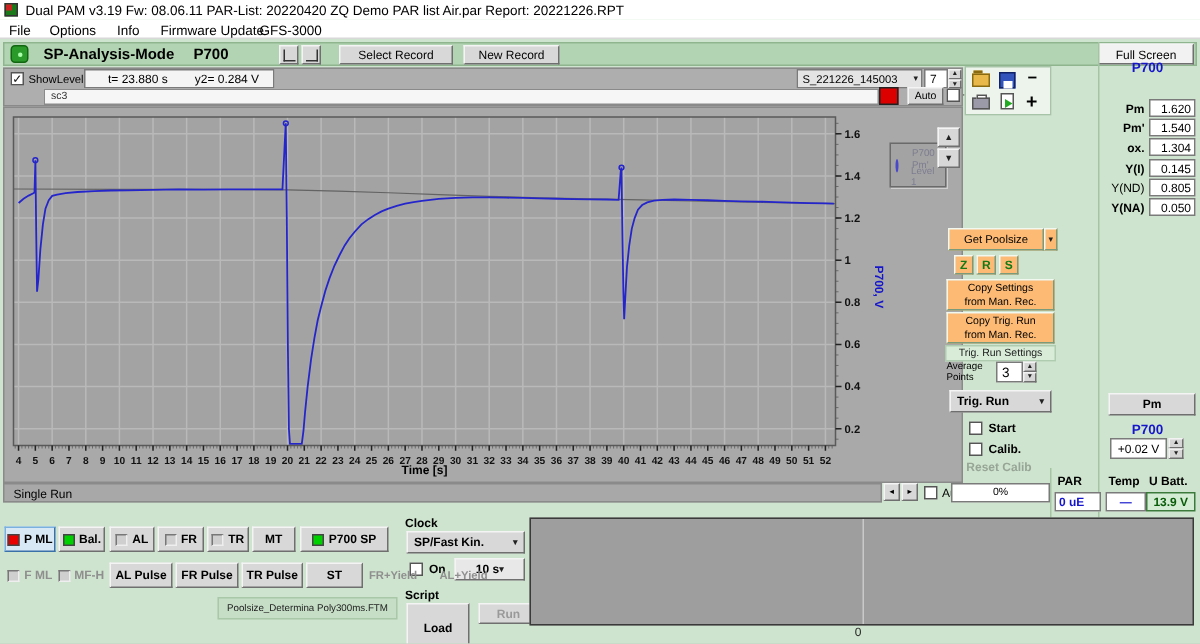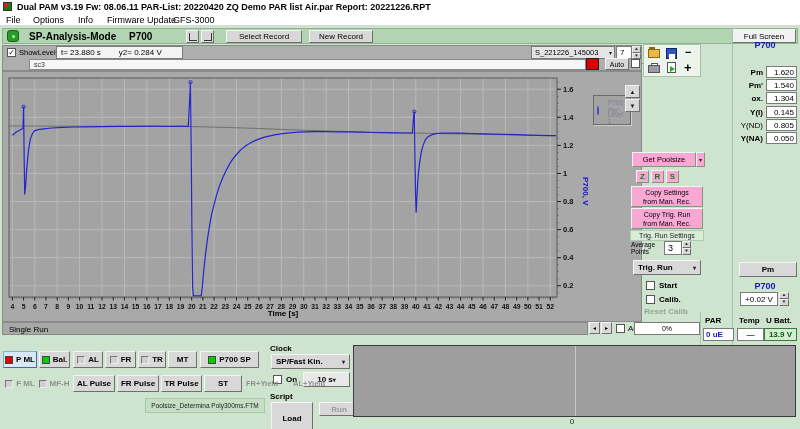--- a/index.html
+++ b/index.html
@@ -1,20 +1,20 @@
 <!DOCTYPE html>
 <html><head>
 <meta charset="utf-8">
 <style>
   html,body{margin:0;padding:0}
   #app{width:800px;height:429px;position:relative;background:#cee4ce;font-family:"Liberation Sans",sans-serif;overflow:hidden;outline:1px solid #7f9f7f}
   .abs{position:absolute;box-sizing:border-box}
   .txt{font-size:8px;color:#000;white-space:nowrap}
   .btn{background:#d8d8d8;border:1px solid;border-color:#f4f4f4 #6f6f6f #6f6f6f #f4f4f4;display:flex;align-items:center;justify-content:center;font-size:8px;font-weight:bold;color:#000;box-sizing:border-box;white-space:nowrap}
-  .btn.green{background:#f9a8d4;border-color:#f0f8f0 #7a9a7a #7a9a7a #f0f8f0;font-weight:normal}
+  .btn.green{background:#fdba74;border-color:#f0f8f0 #7a9a7a #7a9a7a #f0f8f0;font-weight:normal}
   .flat{background:#d8ecd8;border:1px solid #b0ccb0;display:flex;align-items:center;justify-content:center;font-size:7px;color:#222;box-sizing:border-box;white-space:nowrap}
   .field{background:#fff;border:1px solid #7a7a7a;box-sizing:border-box;font-size:8px;color:#000;display:flex;align-items:center;white-space:nowrap}
   .cb{width:9px;height:9px;background:#fff;border:1px solid #555;box-sizing:border-box;font-size:8px;line-height:7px;text-align:center;color:#111}
   .ind{width:8px;height:8px;border:1px solid #444;box-sizing:border-box;margin-right:3px}
   .chk{width:8px;height:8px;background:#cfcfcf;border:1px solid;border-color:#777 #eee #eee #777;box-sizing:border-box;margin-right:3px}
   .chev{font-size:6px;color:#222;line-height:6px}
   .spin{display:flex;flex-direction:column}
   .spin>div{flex:1;background:#d6d6d6;border:1px solid;border-color:#f2f2f2 #6f6f6f #6f6f6f #f2f2f2;font-size:4.5px;line-height:4px;text-align:center;color:#222}
   .pre{white-space:pre-line;text-align:center;line-height:9px}
   .tab{background:#cdcdcd;border:1px solid;border-color:#eee #888 #888 #eee;display:flex;align-items:center;justify-content:center;font-size:7.5px;color:#000;box-sizing:border-box}
@@ -30,21 +30,21 @@
 </style>
 </head>
 <body>
 
 <div id="app">
 
   <div class="abs" style="left:0;top:0;width:800px;height:13px;background:#fff">
     <span class="abs" style="left:3px;top:2px;width:9px;height:9px;background:#1a7a1a;border:1px solid #333">
         <span class="abs" style="left:0;top:0;width:4px;height:4px;background:#cc2222"></span>
       </span>
-    <span class="abs txt" style="left:17px;top:2px;font-size:9px;font-weight:bold">Dual PAM v3.19  Fw: 08.06.11    PAR-List: 20220420 ZQ Demo PAR list Air.par    Report: 20221226.RPT</span>
+    <span class="abs txt" style="left:17px;top:2px;font-size:9px;font-weight:normal">Dual PAM v3.19  Fw: 08.06.11    PAR-List: 20220420 ZQ Demo PAR list Air.par    Report: 20221226.RPT</span>
   </div>
 
   <div class="abs" style="left:0;top:13px;width:800px;height:13px;background:#fff;border-bottom:1px solid #d8d8d8">
     <span class="abs txt" style="left:6px;top:2px;font-size:9px">File</span>
     <span class="abs txt" style="left:33px;top:2px;font-size:9px">Options</span>
     <span class="abs txt" style="left:78px;top:2px;font-size:9px">Info</span>
     <span class="abs txt" style="left:107px;top:2px;font-size:9px">Firmware Update</span>
     <span class="abs txt" style="left:173px;top:2px;font-size:9px">GFS-3000</span>
   </div>
 
@@ -62,21 +62,21 @@
       </span>
     <span class="abs btn" style="left:223px;top:1px;width:76px;height:13px;font-weight:normal">Select Record</span>
     <span class="abs btn" style="left:306px;top:1px;width:64px;height:13px;font-weight:normal">New Record</span>
   </div>
   <div class="abs btn" style="left:732px;top:29px;width:64px;height:14px;background:#f2f2f2;font-weight:normal">Full Screen</div>
 
   <div class="abs" style="left:2px;top:45px;width:640px;height:26px;background:#aeaeae;border:1px solid #8a8a8a">
     <span class="abs cb" style="left:4px;top:2px"><span>✓</span></span>
     <span class="abs txt" style="left:16px;top:2px;font-size:7.5px">ShowLevel</span>
     <span class="abs field" style="left:53px;top:0;width:127px;height:13px;background:#f4f4f4">
-      <span style="margin-left:4px">t= 23.880 s</span>
+      <span style="margin-left:15px">t= 23.880 s</span>
       <span style="margin-left:18px">y2= 0.284 V</span>
     </span>
     <span class="abs field" style="left:528px;top:0;width:84px;height:13px;background:#e4e4e4;font-size:7.5px">
       <span style="margin-left:3px">S_221226_145003</span>
       <span class="chev" style="position:absolute;right:2px;top:3px">▾</span>
     </span>
     <span class="abs field" style="left:613px;top:0;width:16px;height:13px;padding-left:3px">7</span>
     <span class="abs spin" style="left:629px;top:0;width:9px;height:13px">
         <div>▲</div>
         <div>▼</div>

